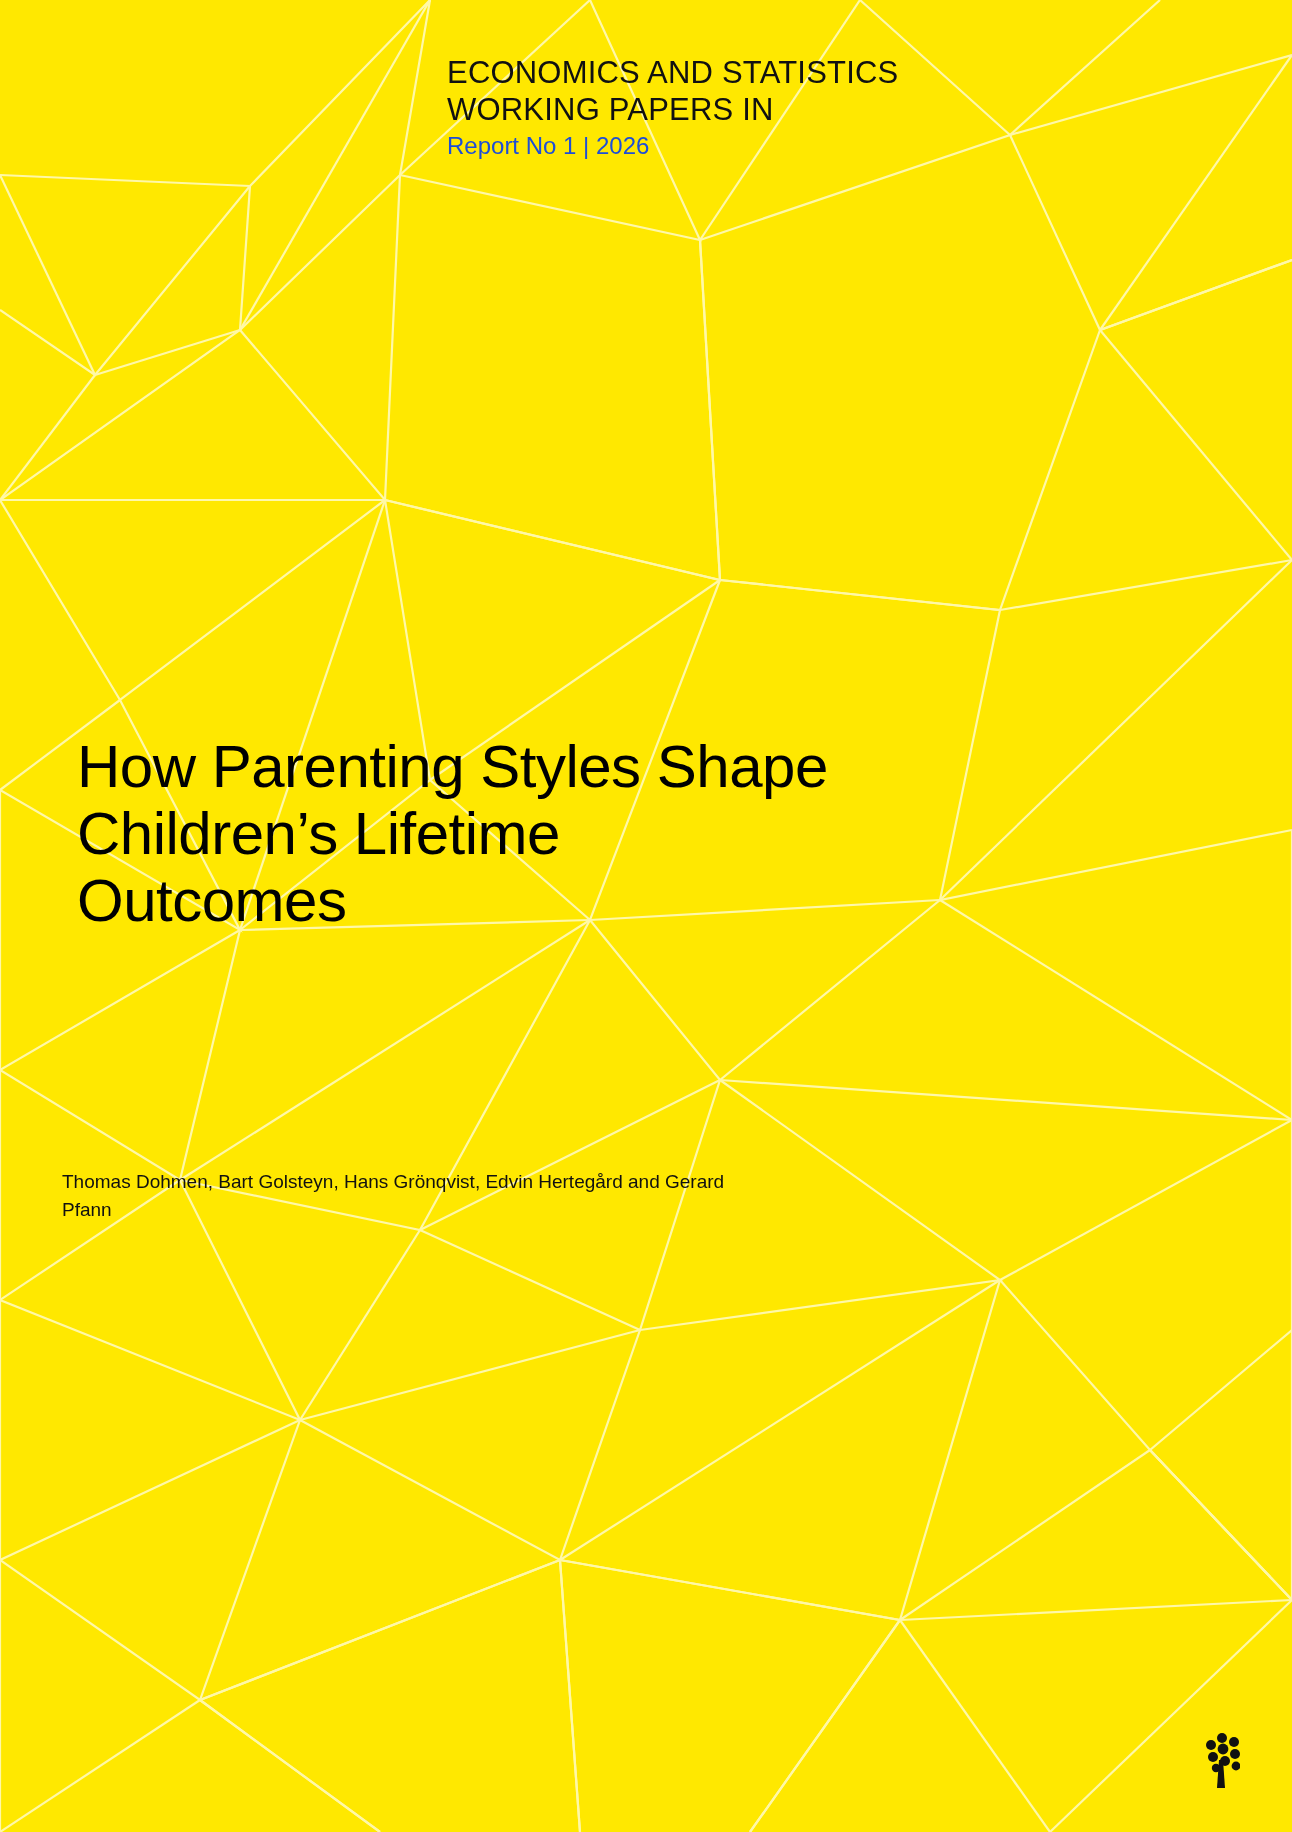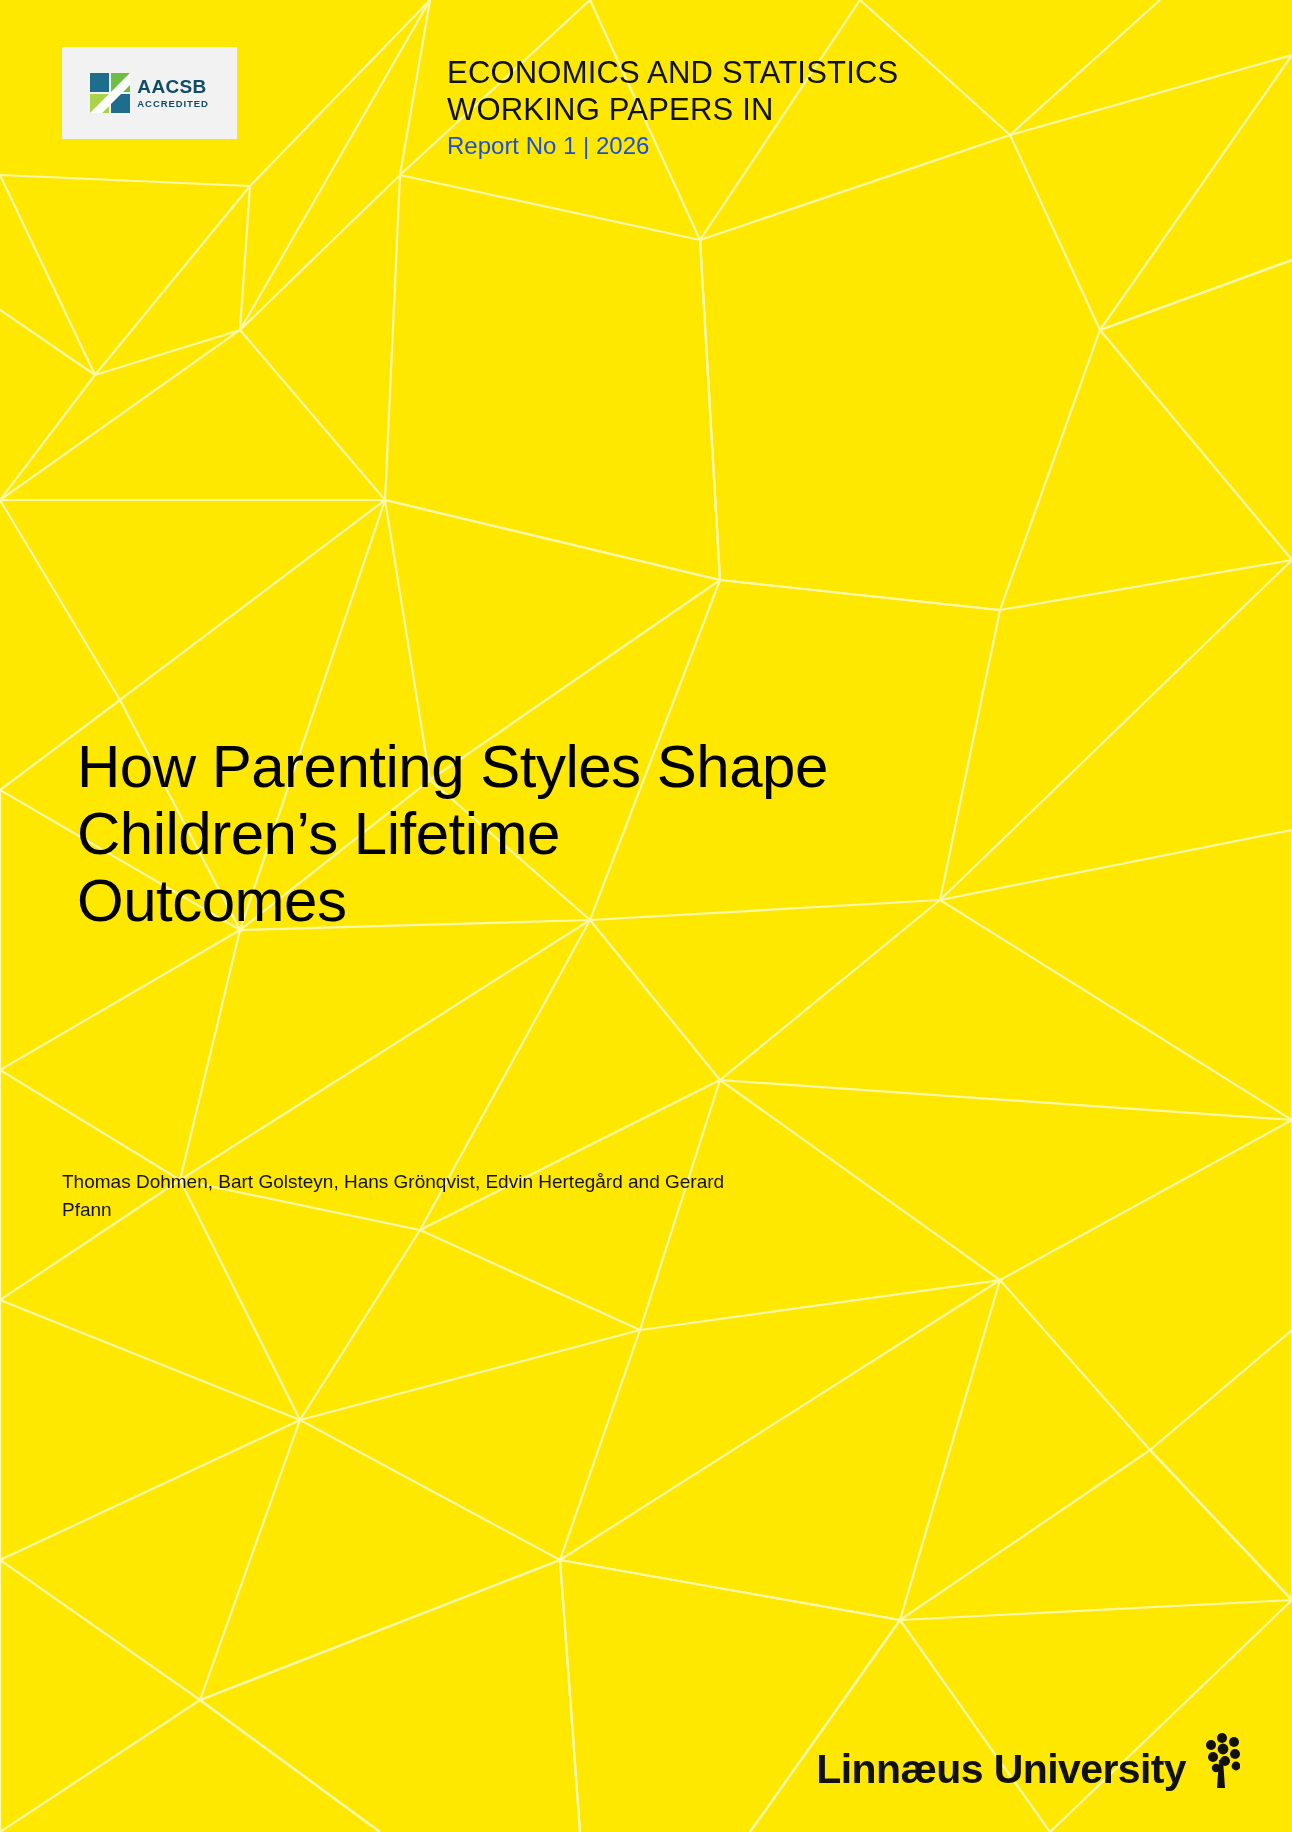--- a/index.html
+++ b/index.html
@@ -207,50 +207,32 @@
       <path d="M200,1700 L560,1560 L580,1832"></path>
       <path d="M560,1560 L900,1620 L750,1832"></path>
       <path d="M580,1832 L560,1560"></path>
       <path d="M750,1832 L900,1620"></path>
       <path d="M1050,1832 L1292,1600"></path>
       <path d="M0,1560 L0,1832"></path>
       <path d="M380,1832 L200,1700"></path>
     </g>
   </svg>
 
-  <div class="aacsb-logo">
-    <div class="aacsb-inner">
-      <div class="aacsb-mark">
-        <svg width="40" height="40" viewBox="0 0 40 40">
-          <rect x="0" y="0" width="19" height="19" fill="#1C6E8C"></rect>
-          <rect x="21" y="0" width="19" height="19" fill="#6FBE44"></rect>
-          <rect x="0" y="21" width="19" height="19" fill="#A9D44A"></rect>
-          <rect x="21" y="21" width="19" height="19" fill="#1C6E8C"></rect>
-          <path d="M0,40 L40,0 L40,12 L12,40 Z" fill="#FFFFFF"></path>
-        </svg>
-      </div>
-      <div class="aacsb-text">
-        <span class="aacsb-name">AACSB</span>
-        <span class="aacsb-sub">ACCREDITED</span>
-      </div>
-    </div>
-  </div>
 
   <div class="series-block">
     <div class="series-title">ECONOMICS AND STATISTICS</div>
     <div class="series-title">WORKING PAPERS IN</div>
     <div class="report-no">Report No 1 | 2026</div>
   </div>
 
   <h1 class="doc-title">How Parenting Styles Shape Children’s Lifetime Outcomes</h1>
 
   <div class="authors">Thomas Dohmen, Bart Golsteyn, Hans Grönqvist, Edvin Hertegård and Gerard Pfann</div>
 
   <div class="lnu-logo">
-    <span class="lnu-word">Linnæus University</span>
     <span class="lnu-tree">
       <svg width="48" height="56" viewBox="0 0 48 56">
         <g fill="#111111">
           <circle cx="30" cy="6" r="5"></circle>
           <circle cx="42" cy="10" r="5"></circle>
           <circle cx="19" cy="13" r="5"></circle>
           <circle cx="31" cy="17" r="5.4"></circle>
           <circle cx="43" cy="22" r="5"></circle>
           <circle cx="21" cy="25" r="5"></circle>
           <circle cx="33" cy="29" r="5"></circle>

